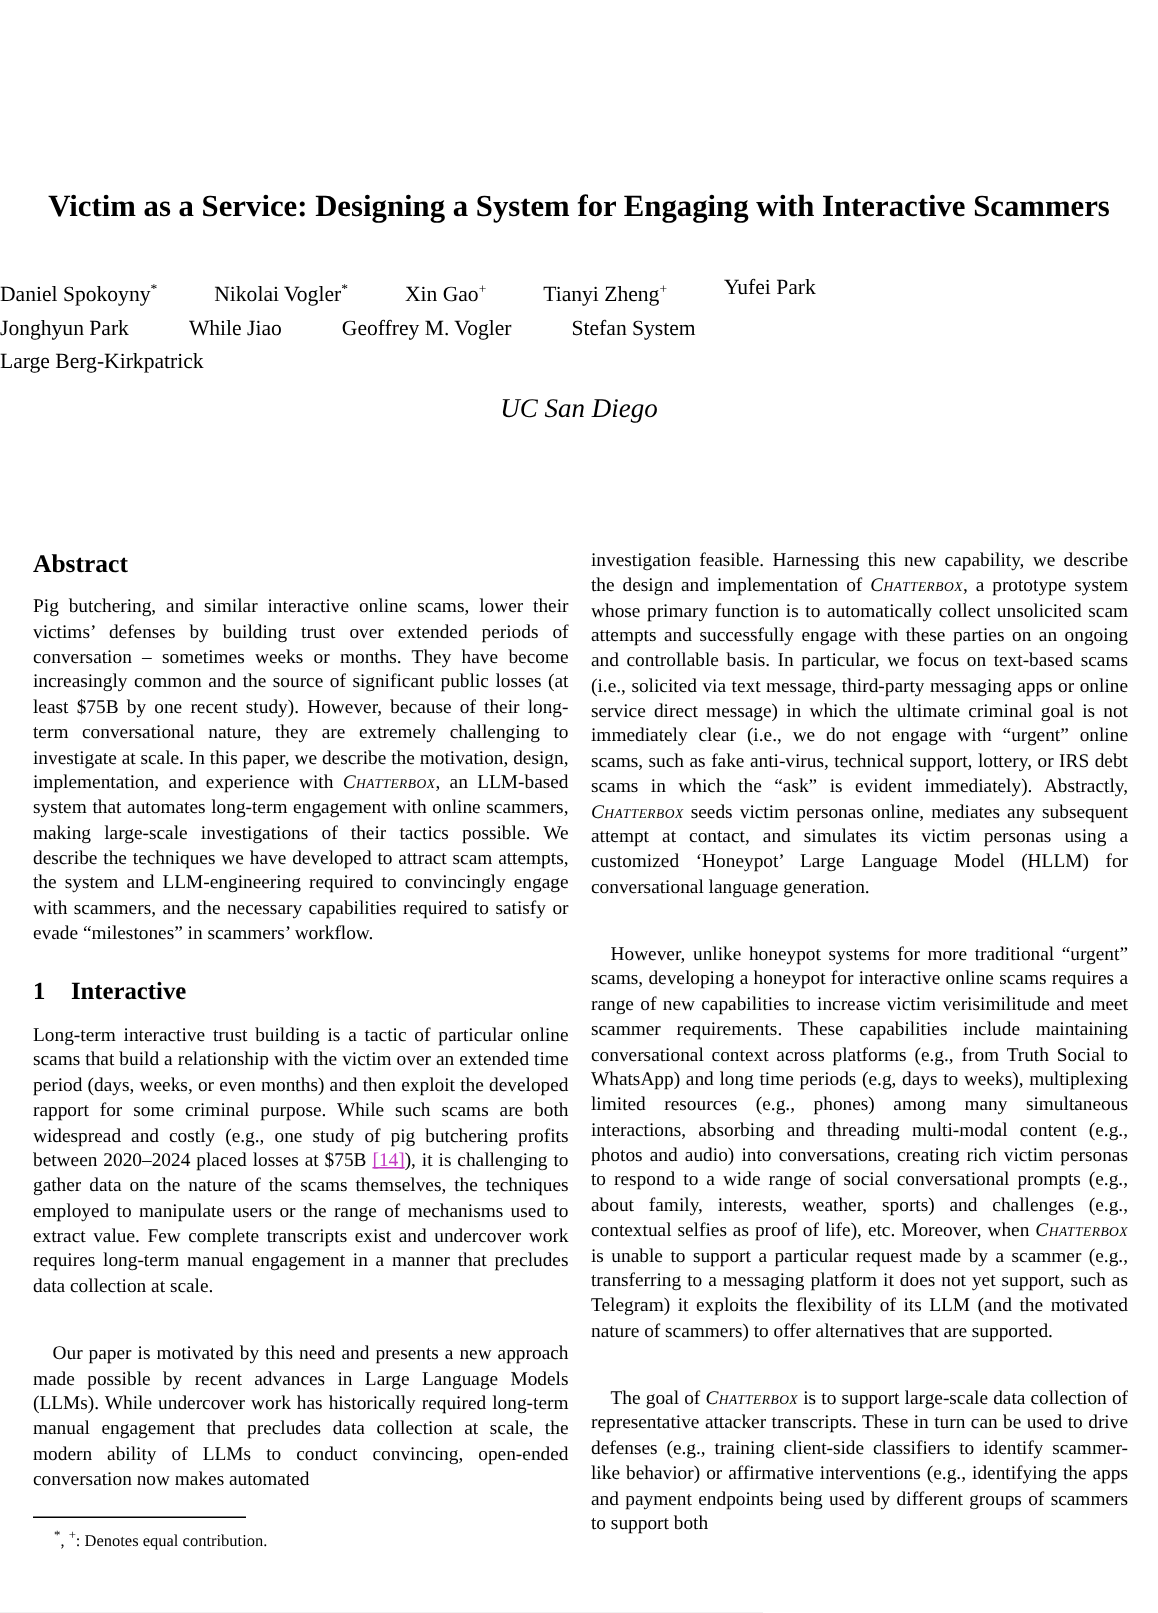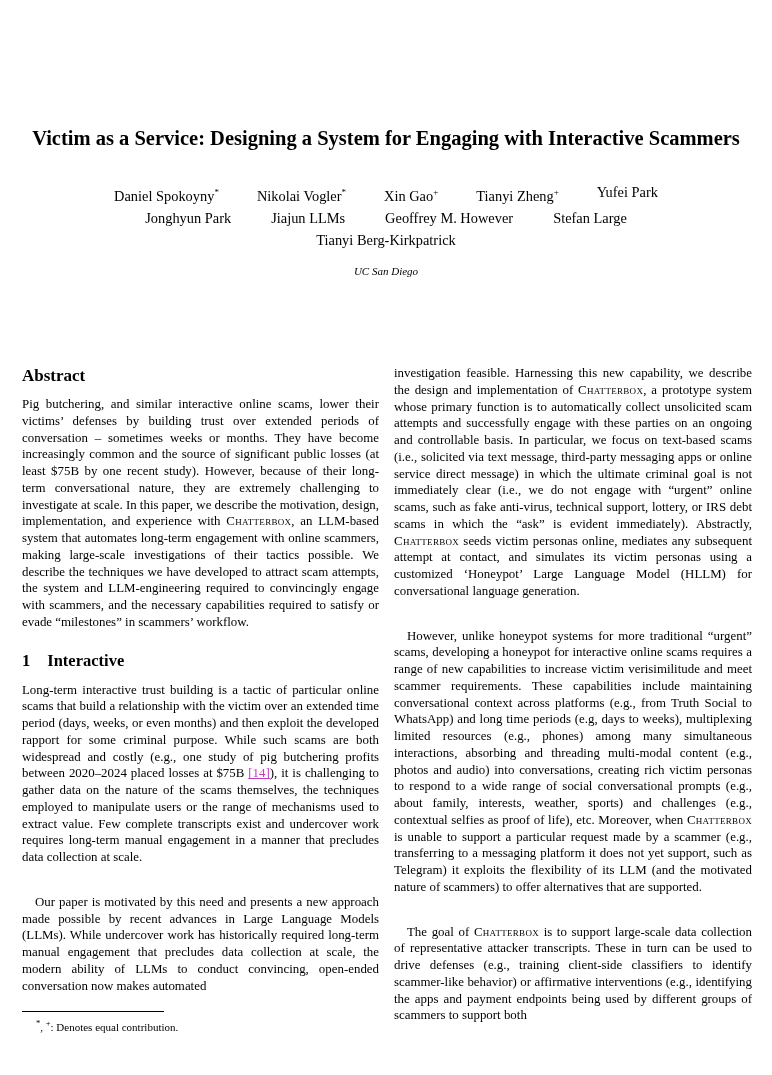--- a/index.html
+++ b/index.html
@@ -21,29 +21,29 @@
     font-size: 20.5px;
     font-weight: bold;
     line-height: 24px;
   }
   .authors {
     position: absolute;
     top: 181px; left: 0; right: 0;
     text-align: center;
     font-size: 14.4px;
   }
-  .author-row { display: flex; justify-content: center; line-height: 22px; }
+  .author-row { display: flex; line-height: 22px; }
   .author-row.r0 { column-gap: 38px; }
   .author-row.r1 { column-gap: 54px; gap: 40px; }
   .author-row.r2 { column-gap: 0; }
   .author sup { font-size: 9px; }
   .affiliation {
     margin-top: 11px;
     font-style: italic;
-    font-size: 11px;
+    font-size: 18px;
     line-height: 18px;
   }
   .col { position: absolute; top: 365px; }
   .col-left  { left: 22px;  width: 357px; }
   .col-right { left: 394px; width: 358px; }
   .abstract-heading {
     font-size: 17px;
     font-weight: bold;
     line-height: 22px;
     margin: 0 0 9px 0;
@@ -55,21 +55,21 @@
     margin: 19px 0 10px 0;
   }
   .section-heading .sec-num { margin-right: 17px; }
   .para {
     margin: 0;
     font-size: 12.9px;
     line-height: 16.75px;
     text-align: justify;
   }
   .flow .para + .para { text-indent: 13px; margin-top: 28px; }
-  .seg-sc { font-variant: small-caps; letter-spacing: 0.3px; }
+  .seg-sc { font-variant: small-caps; letter-spacing: 0.3px; font-style: italic; }
   .seg-i  { }
   .seg-a  { color: var(--link-color); text-decoration: underline; cursor: pointer; }
   .para sup, .footnote-text sup { font-size: 8.5px; }
   .footnote {
     position: absolute;
     left: 22px; top: 1011px;
     width: 357px;
   }
   .footnote-rule {
     width: 142px;
@@ -94,26 +94,26 @@
   <div class="authors">
     <div class="author-row r0">
         <span class="author">Daniel Spokoyny<sup>*</sup></span>
         <span class="author">Nikolai Vogler<sup>*</sup></span>
         <span class="author">Xin Gao<sup>+</sup></span>
         <span class="author">Tianyi Zheng<sup>+</sup></span>
         <span class="author">Yufei Park</span>
       </div>
     <div class="author-row r1">
         <span class="author">Jonghyun Park</span>
-        <span class="author">Jiajun LLMs</span>
-        <span class="author">Geoffrey M. However</span>
-        <span class="author">Stefan Large</span>
+        <span class="author">While Jiao</span>
+        <span class="author">Geoffrey M. Vogler</span>
+        <span class="author">Stefan System</span>
       </div>
     <div class="author-row r2">
-        <span class="author">Tianyi Berg-Kirkpatrick</span>
+        <span class="author">Large Berg-Kirkpatrick</span>
       </div>
     <div class="affiliation">UC San Diego</div>
   </div>
 
   <div class="col col-left">
     <h2 class="abstract-heading">Abstract</h2>
     <div class="flow">
       <p class="para"><span>Pig butchering, and similar interactive online scams, lower their victims’ defenses by building trust over extended periods of conversation – sometimes weeks or months. They have become increasingly common and the source of significant public losses (at least $75B by one recent study). However, because of their long-term conversational nature, they are extremely challenging to investigate at scale. In this paper, we describe the motivation, design, implementation, and experience with </span><span class="seg-sc">Chatterbox</span><span>, an LLM-based system that automates long-term engagement with online scammers, making large-scale investigations of their tactics possible. We describe the techniques we have developed to attract scam attempts, the system and LLM-engineering required to convincingly engage with scammers, and the necessary capabilities required to satisfy or evade “milestones” in scammers’ workflow.</span></p>
     </div>
 

